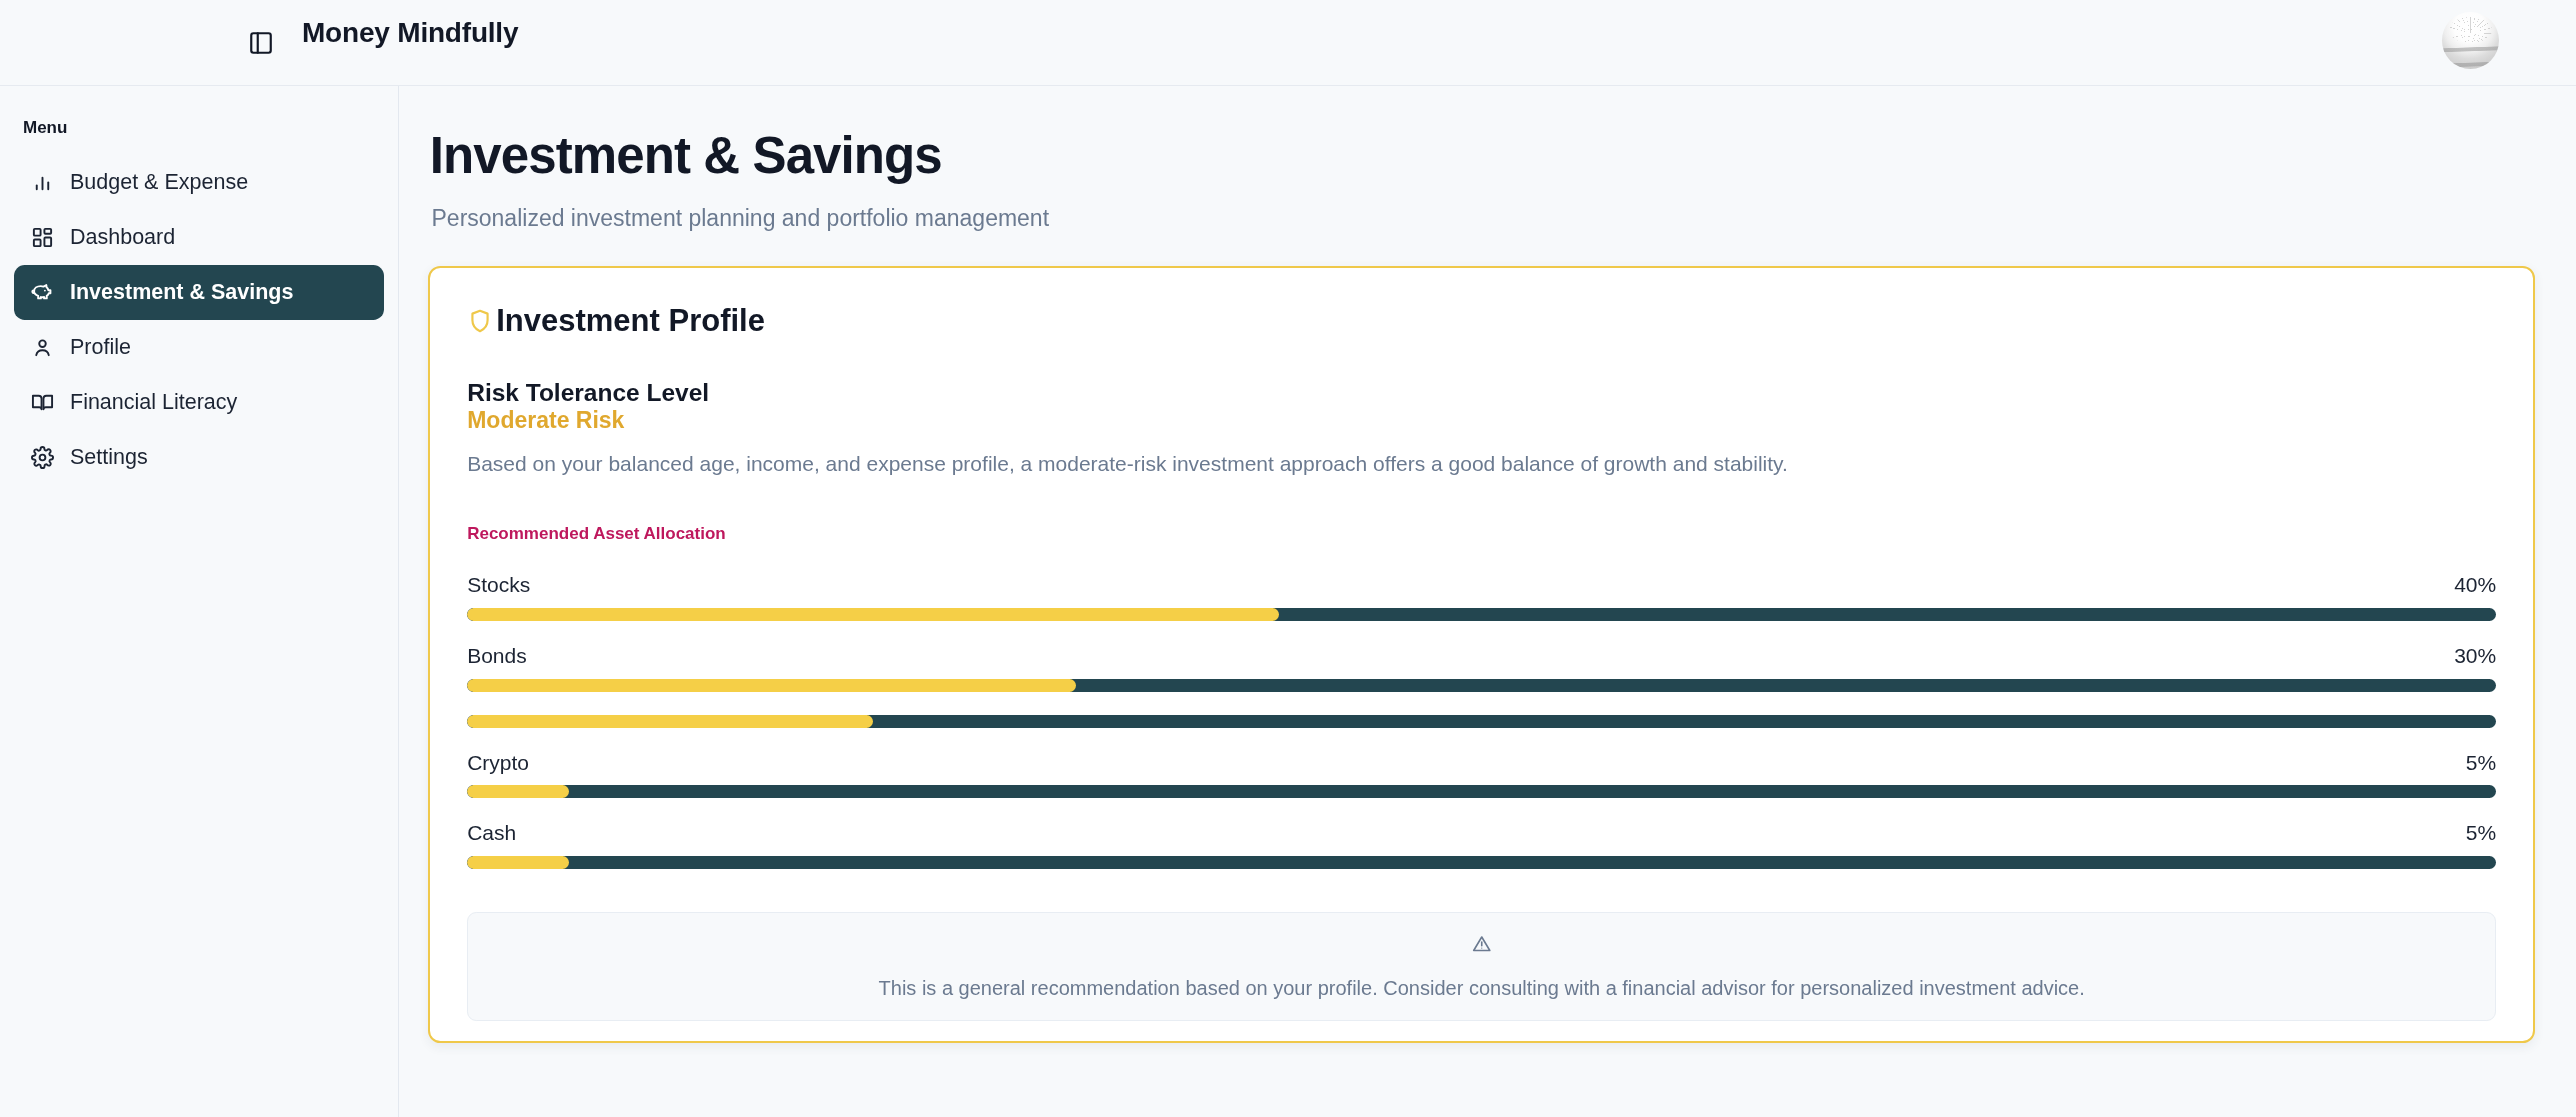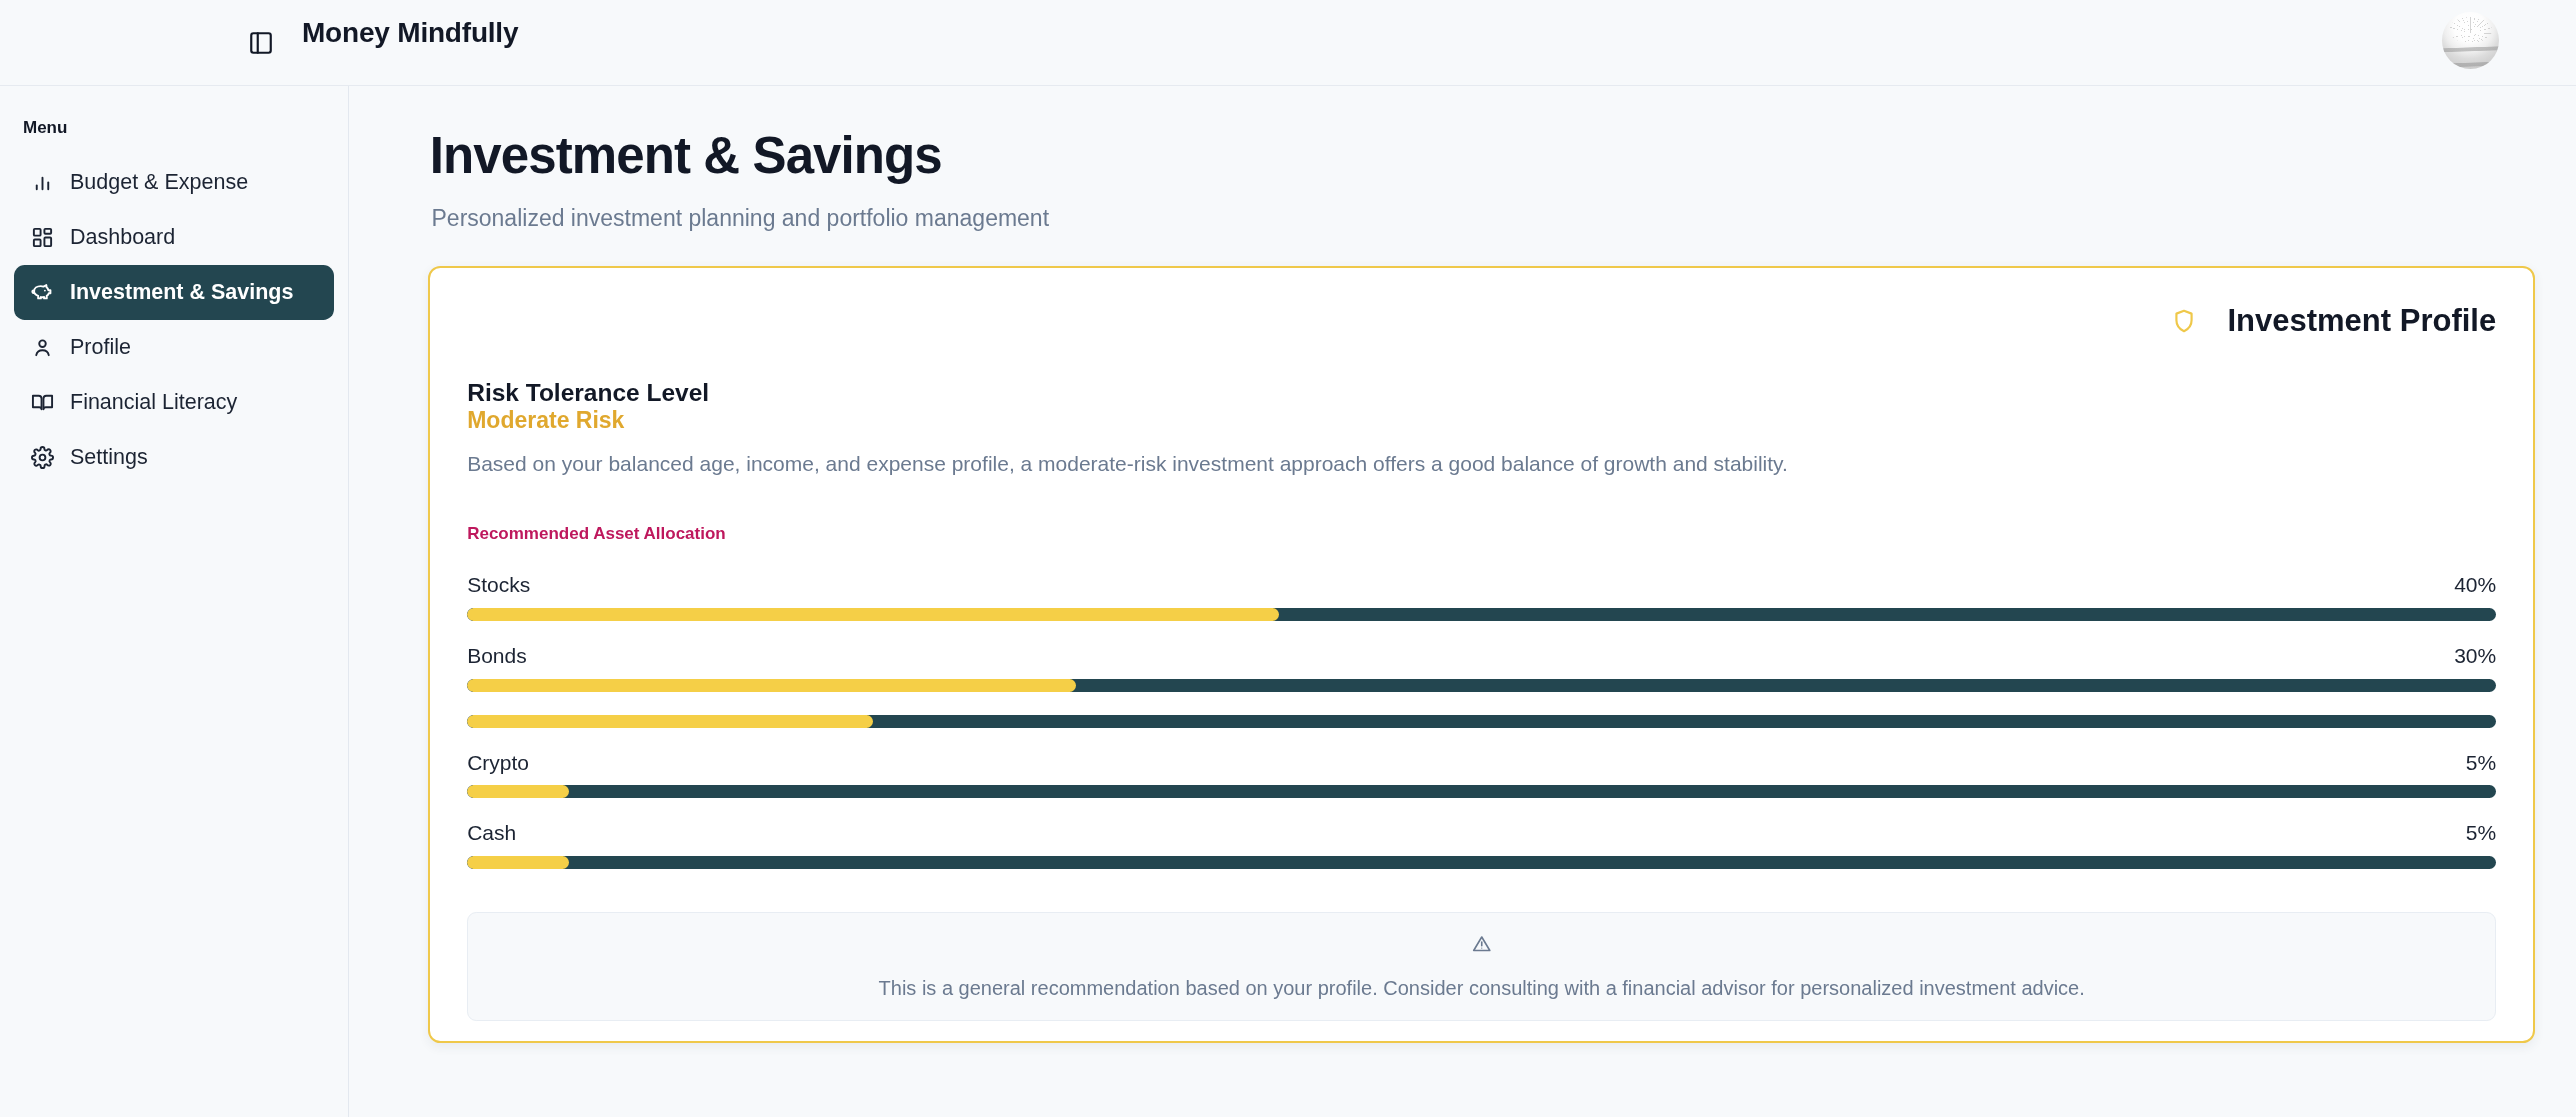--- a/index.html
+++ b/index.html
@@ -50,21 +50,21 @@
   .avatar::after {
     content: ""; position: absolute; left: 12%; top: 8%; width: 76%; height: 46%;
     border-radius: 50%;
     background:
       repeating-conic-gradient(from 0deg at 50% 62%, rgba(190,190,190,0.65) 0deg 1.6deg, rgba(255,255,255,0) 1.6deg 15deg);
   }
 
   
   .sidebar {
     position: absolute; left: 0; top: 86px;
-    width: 349px; height: 1032px;
+    width: 399px; height: 1032px;
     background: #f7f9fb;
     border-right: 1.5px solid #e3e8ef;
     padding-top: 32px;
   }
   .menu-label {
     margin-left: 23px; margin-bottom: 17px;
     font-size: 17px; font-weight: bold; color: #121826;
   }
   .nav-item {
     display: flex; align-items: center;
@@ -99,21 +99,21 @@
   .card {
     position: relative;
     margin-top: 34px; margin-left: 10.7px;
     width: 2107px; height: 777px;
     background: #ffffff;
     border: 2.3px solid #efc84a;
     border-radius: 12.3px;
     box-shadow: 0 3.1px 10.7px rgba(40,50,70,0.07);
     padding: 35px 37px;
   }
-  .card-header { display: flex; align-items: center; gap: 30px; justify-content: flex-end; }
+  .card-header { display: flex; align-items: center; gap: 3px; }
   .card-header .title { font-size: 31px; font-weight: bold; color: #121826; }
 
   .risk-row {
     display: flex; align-items: flex-start; justify-content: space-between;
     margin-top: 40px;
     flex-direction: column;
   }
   .risk-title { font-size: 24.5px; font-weight: bold; color: #121826; }
   .risk-badge { font-size: 23px; font-weight: bold; color: #e0a82e; white-space: nowrap; }
   .risk-desc { margin-top: 18.4px; font-size: 21px; color: #6b7a90; }

